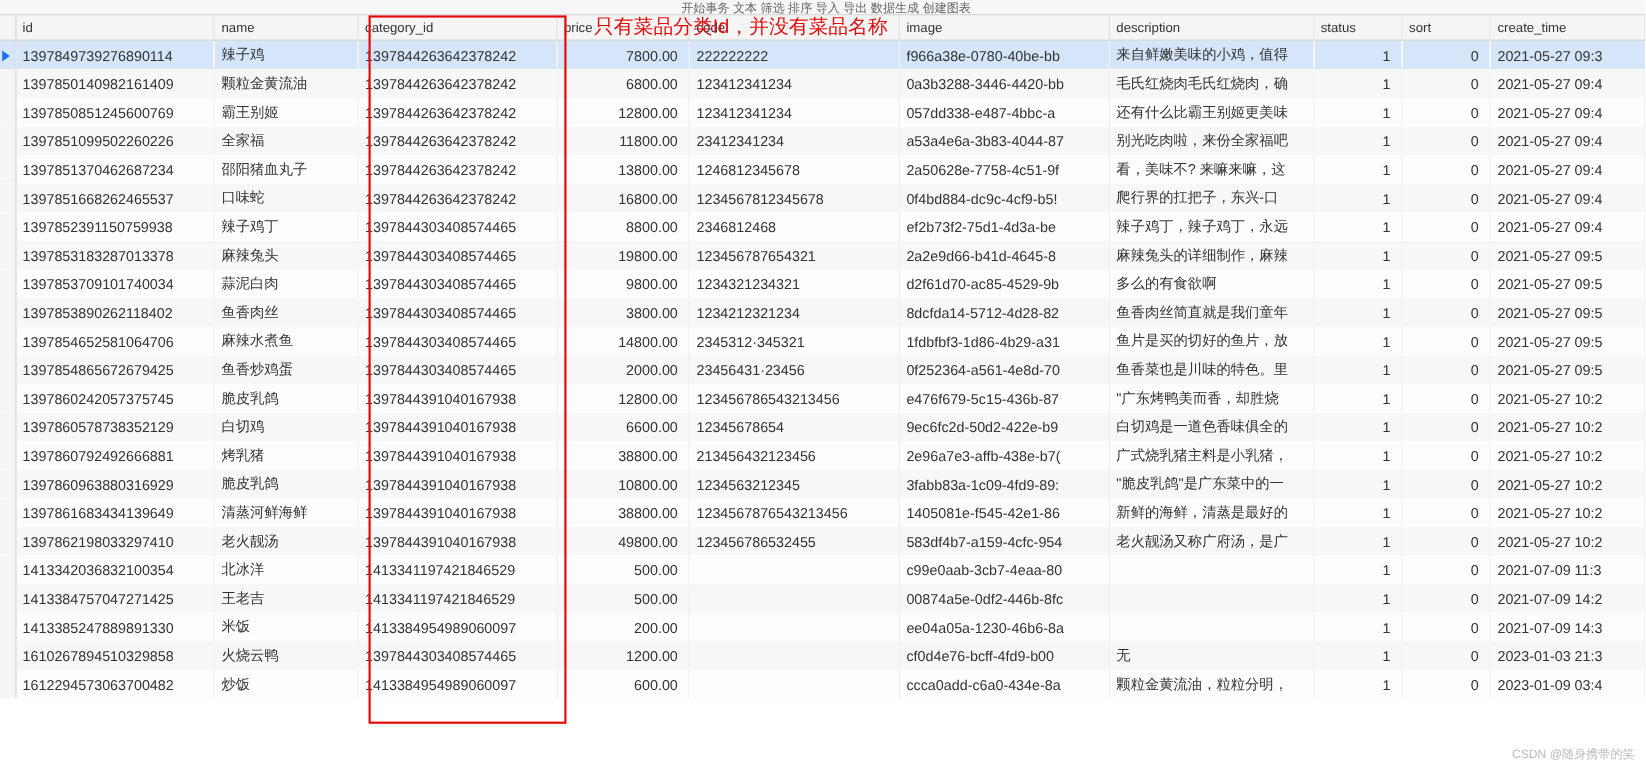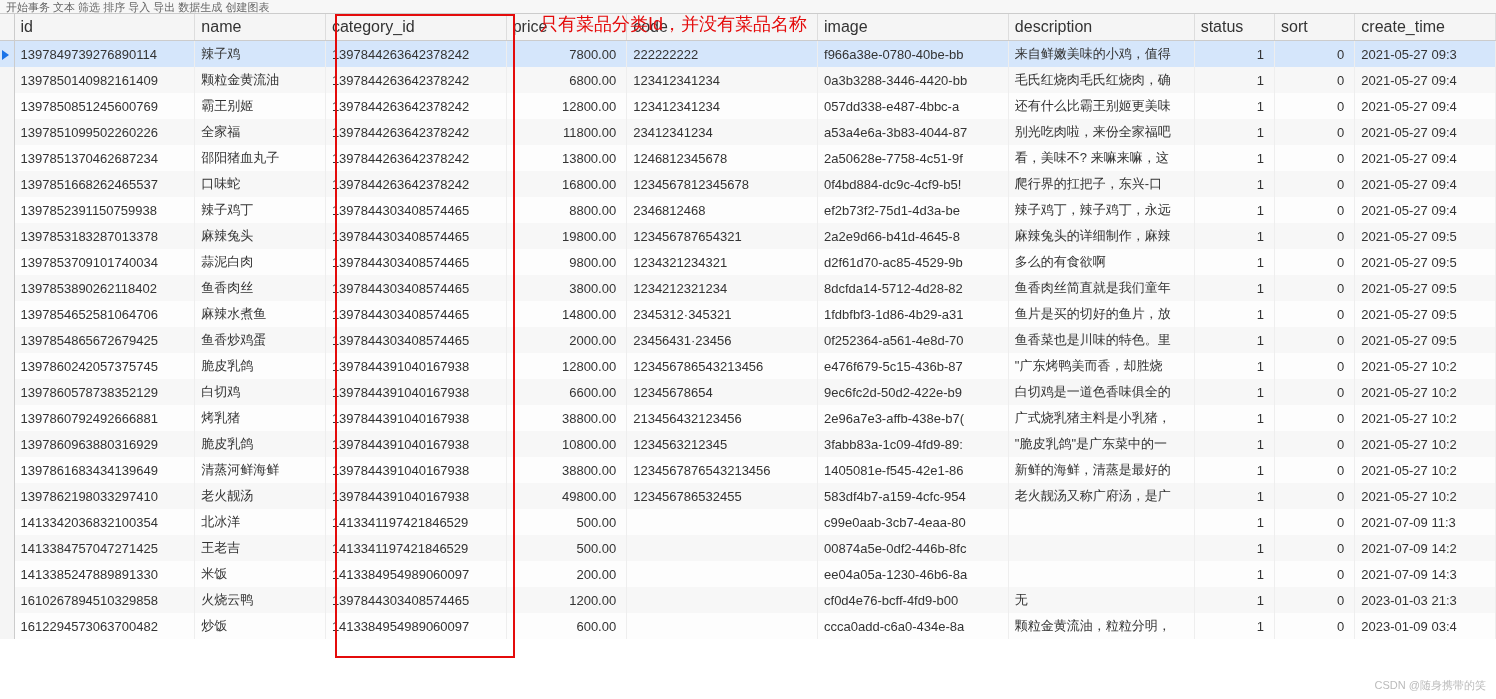--- a/index.html
+++ b/index.html
@@ -15,36 +15,37 @@
     position: relative;
   }
   .toolbar {
     height: 14px;
     background: #f7f7f7;
     border-bottom: 1px solid #ccc;
     font-size: 11px;
     color: #666;
     padding-left: 6px;
     overflow: hidden;
+    text-align: center;
   }
   .grid {
     overflow-x: hidden;
   }
   .grid table {
     border-collapse: collapse;
     table-layout: fixed;
     width: 100%;
   }
   .grid th {
     background: #f5f5f5;
     border-right: 1px solid #ddd;
     border-bottom: 1px solid #ccc;
     text-align: left;
     font-weight: normal;
-    font-size: 16px;
+    font-size: 12px;
     padding: 4px 6px;
     white-space: nowrap;
     overflow: hidden;
     color: #333;
   }
   .grid td {
     border-right: 1px solid #eee;
     padding: 4px 6px;
     white-space: nowrap;
     overflow: hidden;

